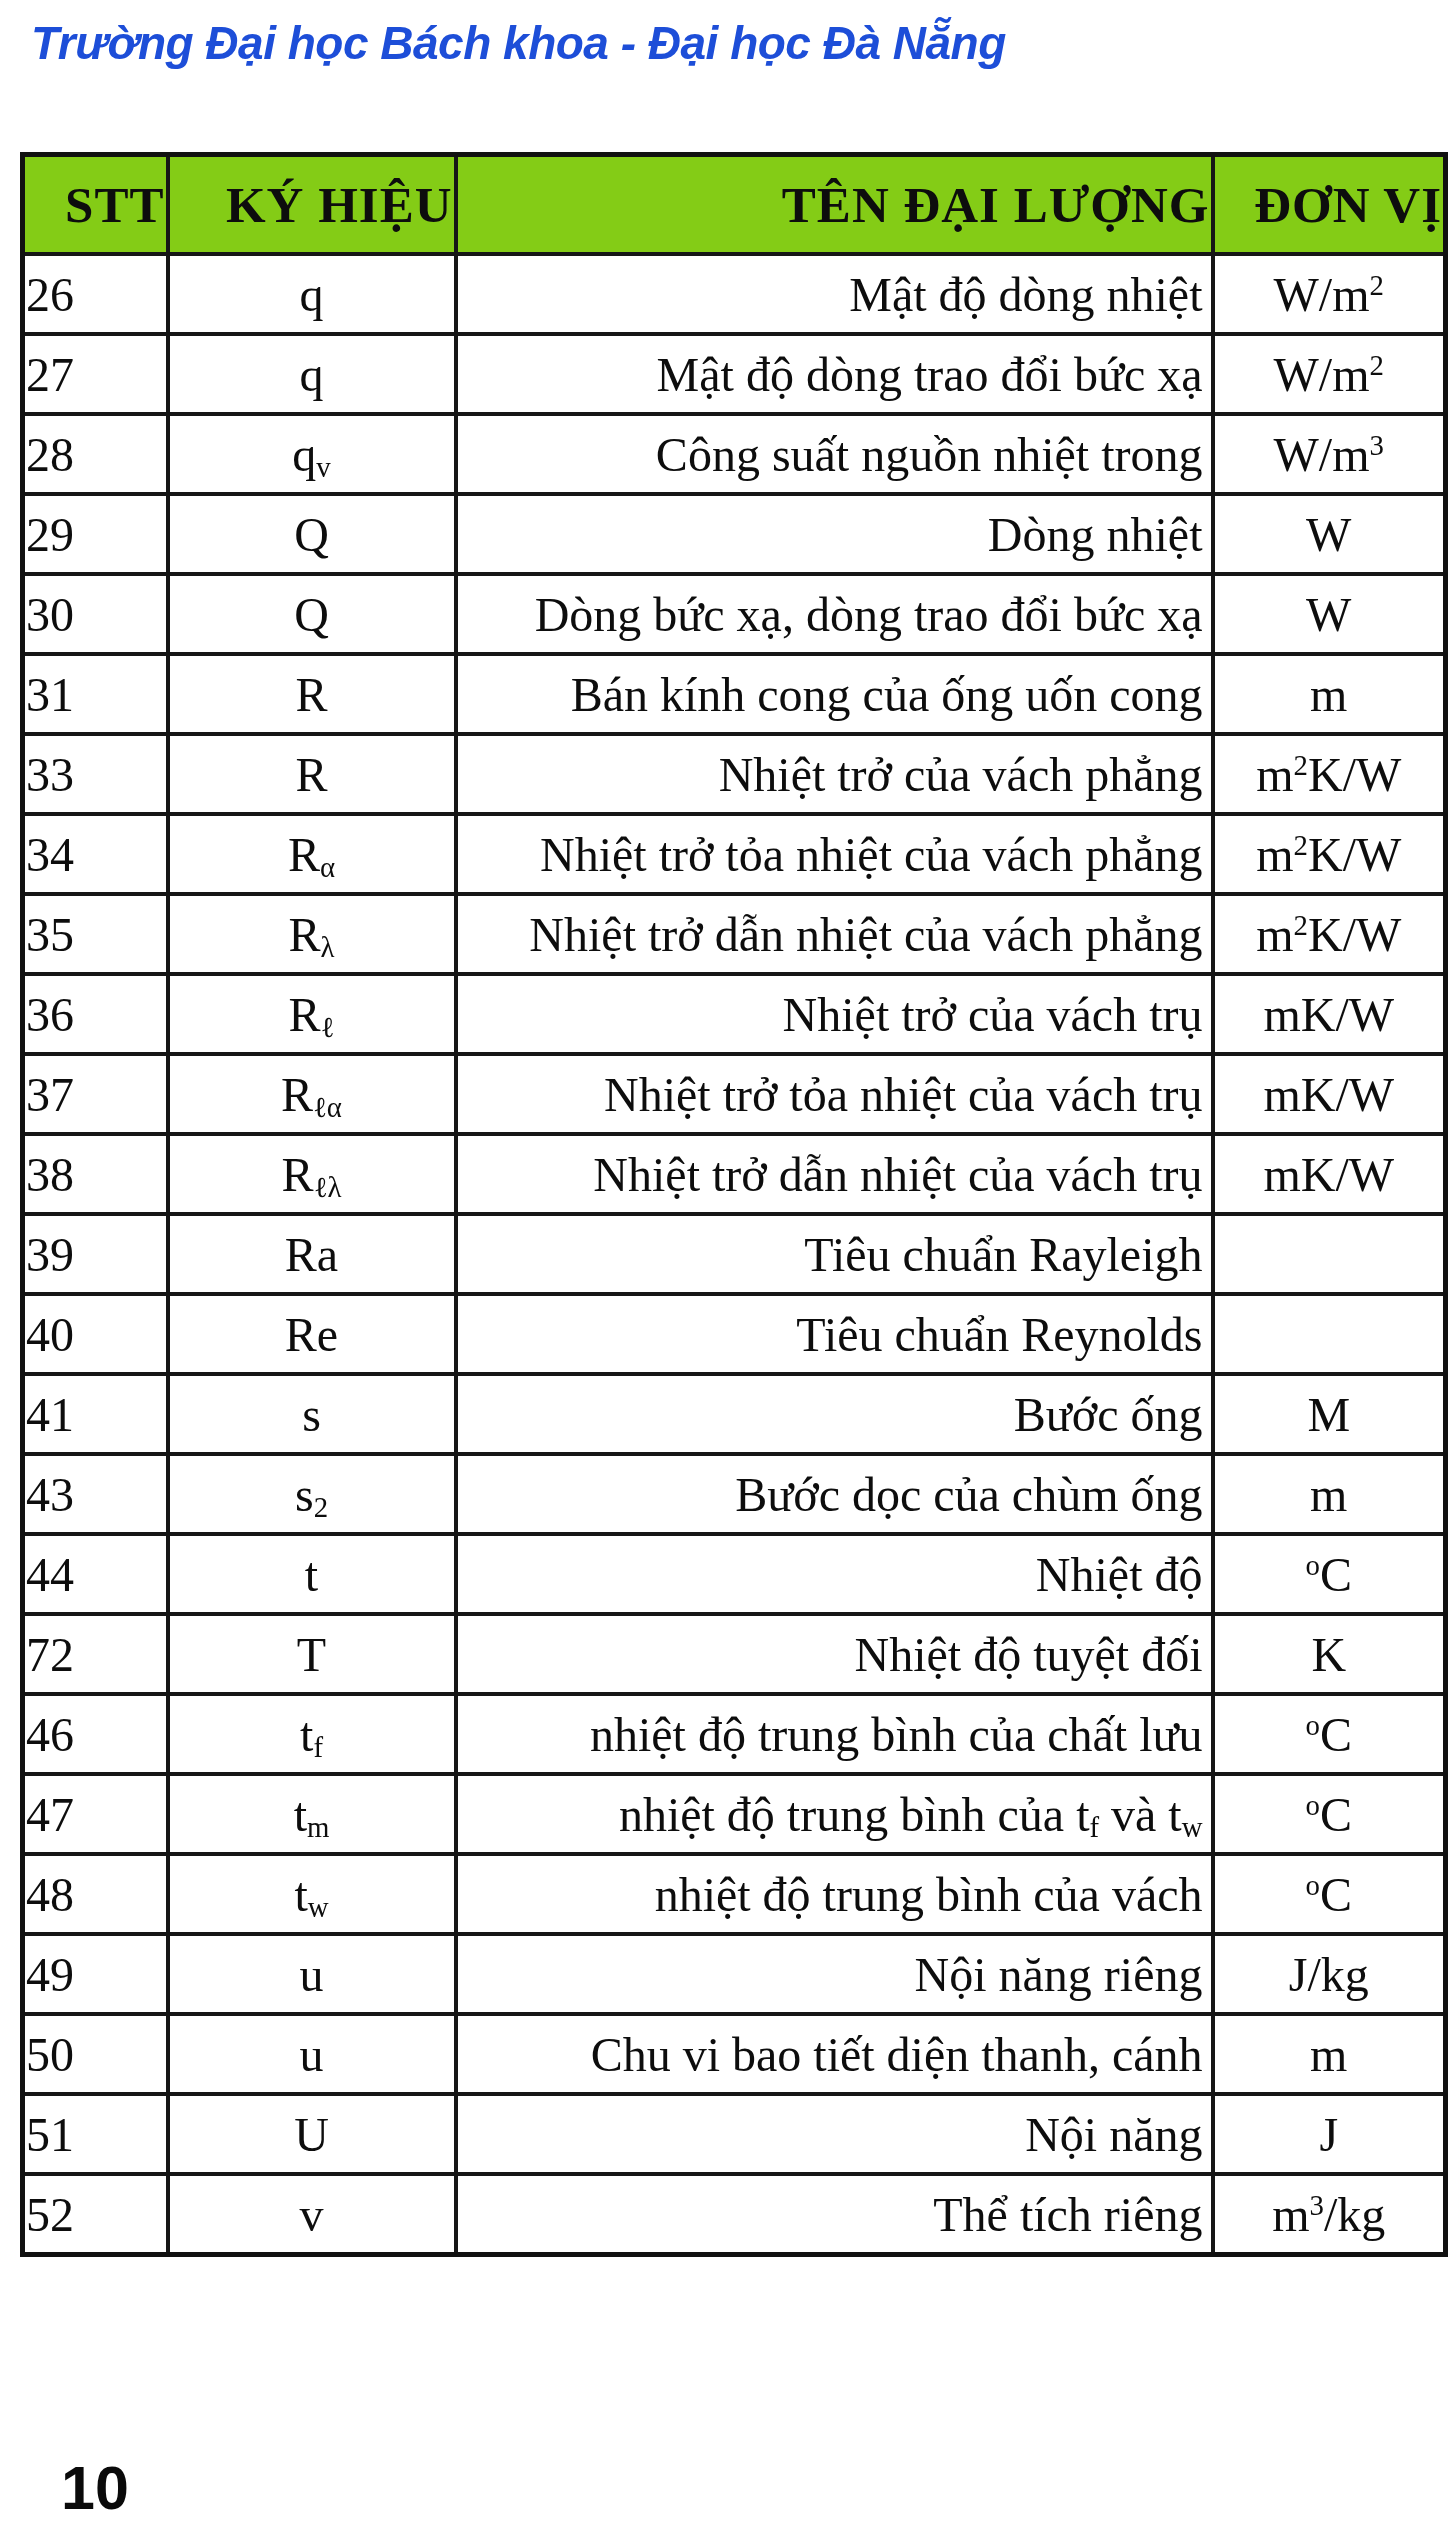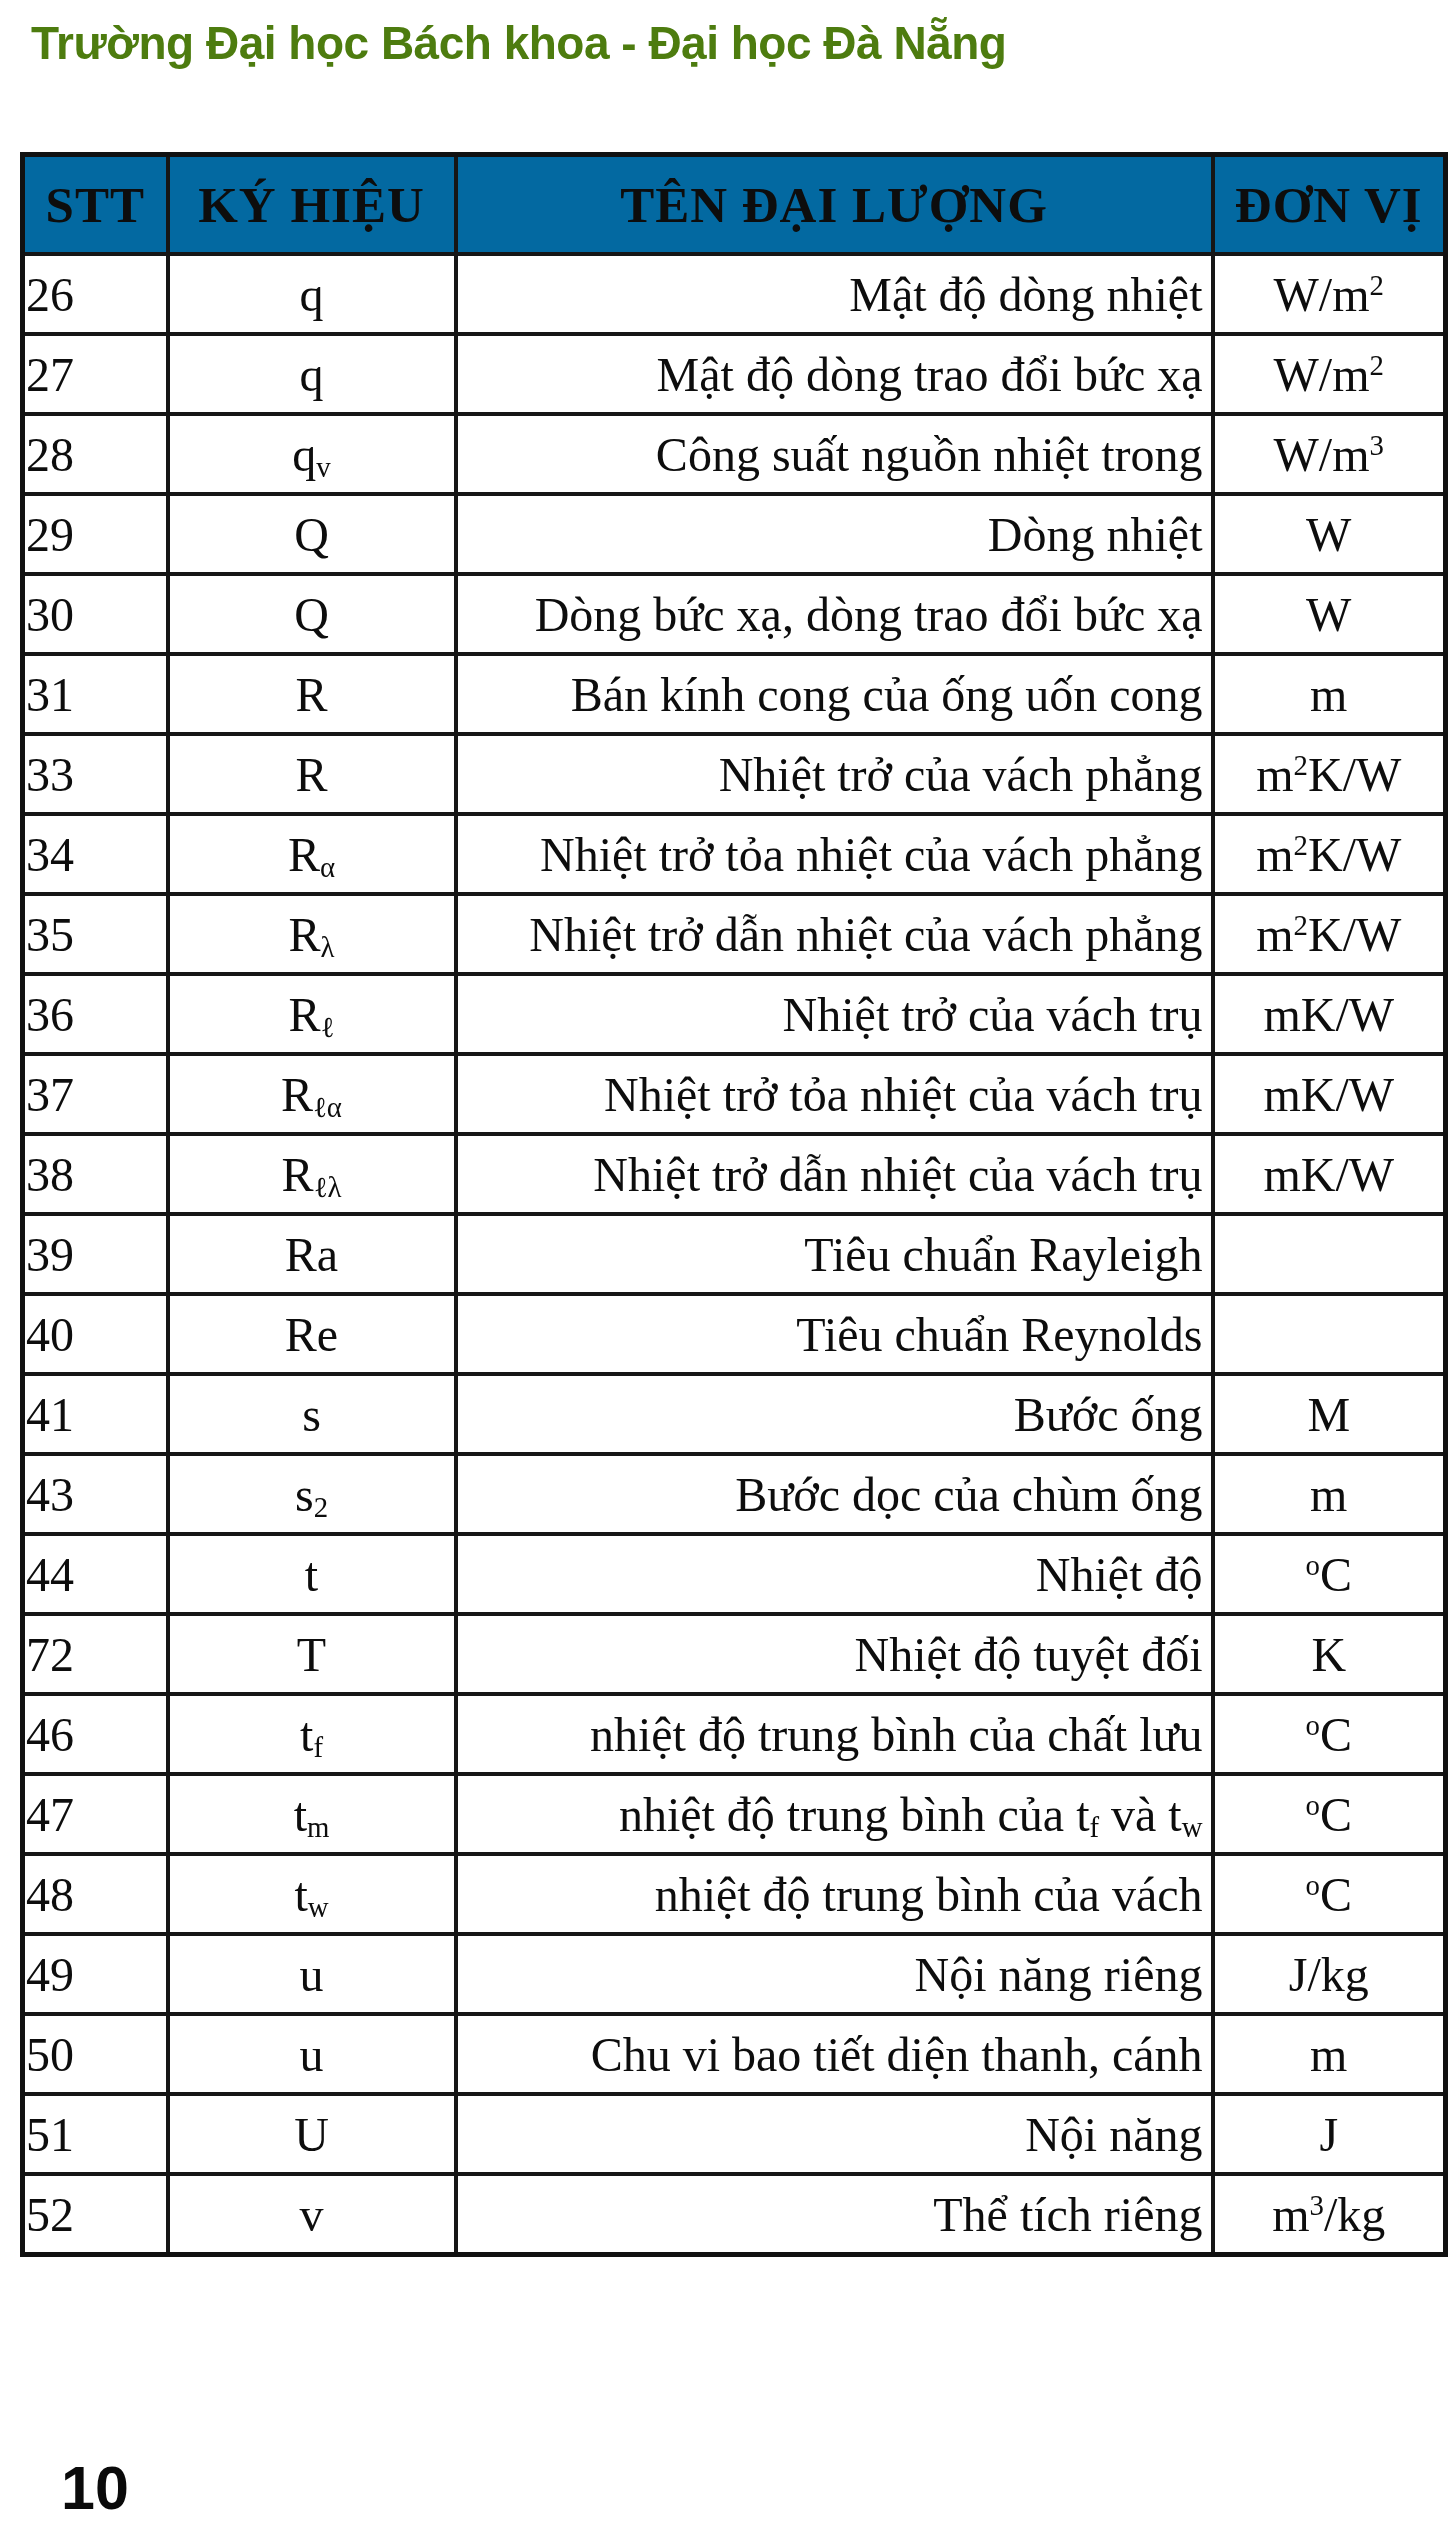--- a/index.html
+++ b/index.html
@@ -20,44 +20,45 @@
     color: #0f0f0f;
   }
   .doc-title {
     position: absolute;
     left: 31px;
     top: 16px;
     font-family: "Liberation Sans", sans-serif;
     font-weight: bold;
     font-size: 46px;
     letter-spacing: -0.5px;
-    color: #4d7c0f;
+    color: #1d4ed8;
     white-space: nowrap;
+    font-style: italic;
   }
   table.symbols {
     position: absolute;
     left: 20px;
     top: 152px;
     width: 1423px;
     border-collapse: collapse;
     table-layout: fixed;
     font-family: "Liberation Serif", "DejaVu Serif", serif;
     color: #0d0d0d;
   }
   table.symbols th, table.symbols td {
     border: 4px solid #161616;
     overflow: hidden;
   }
   table.symbols { border: 5px solid #111111; }
   thead th {
-    background: #0369a1;
+    background: #84cc16;
     height: 93px;
     font-size: 51px;
     font-weight: bold;
-    text-align: center;
+    text-align: right;
     vertical-align: middle;
     letter-spacing: 1px;
   }
   tbody td {
     height: 74px;
     font-size: 48px;
     vertical-align: middle;
     background: #ffffff;
   }
   td.c-stt   { text-align: left; }

